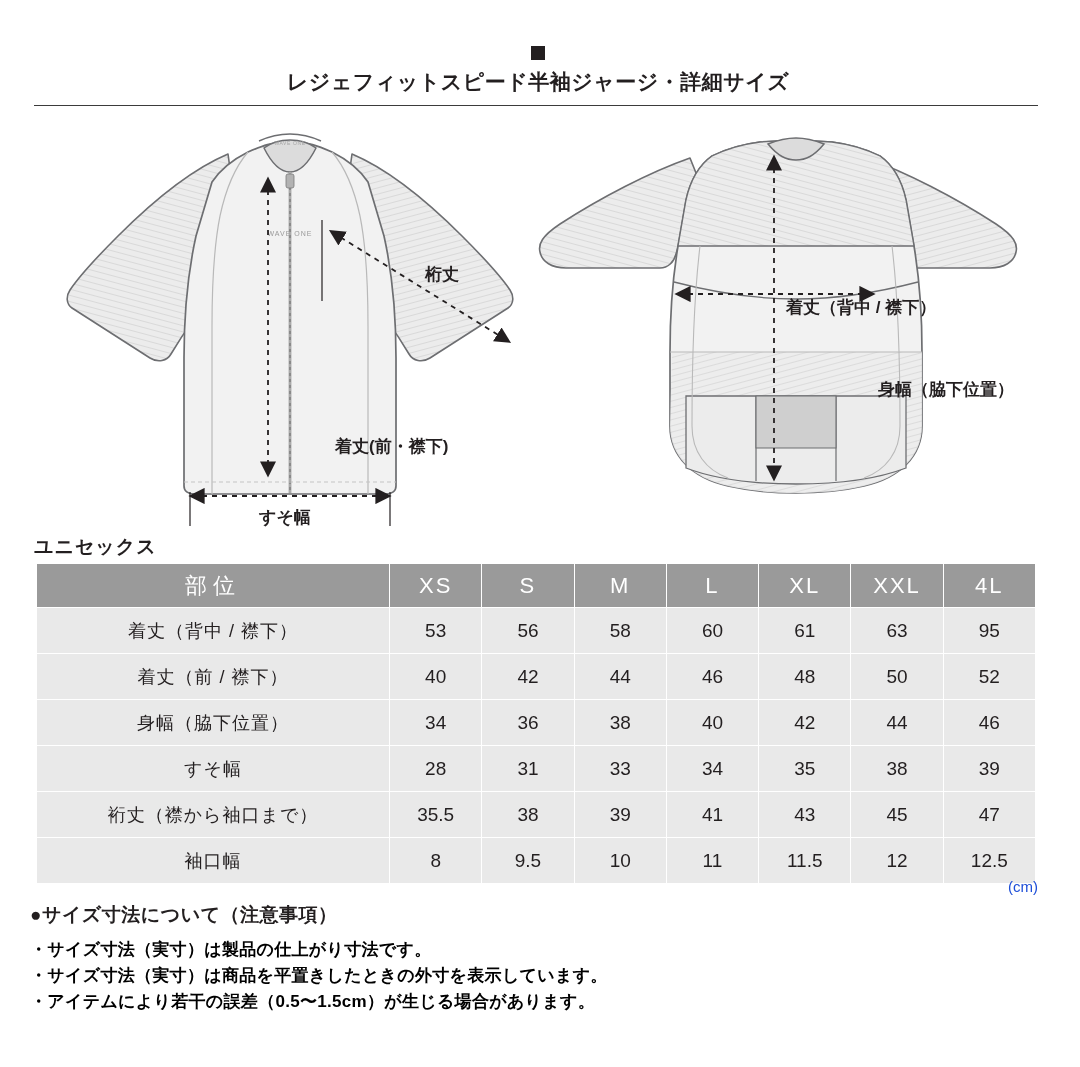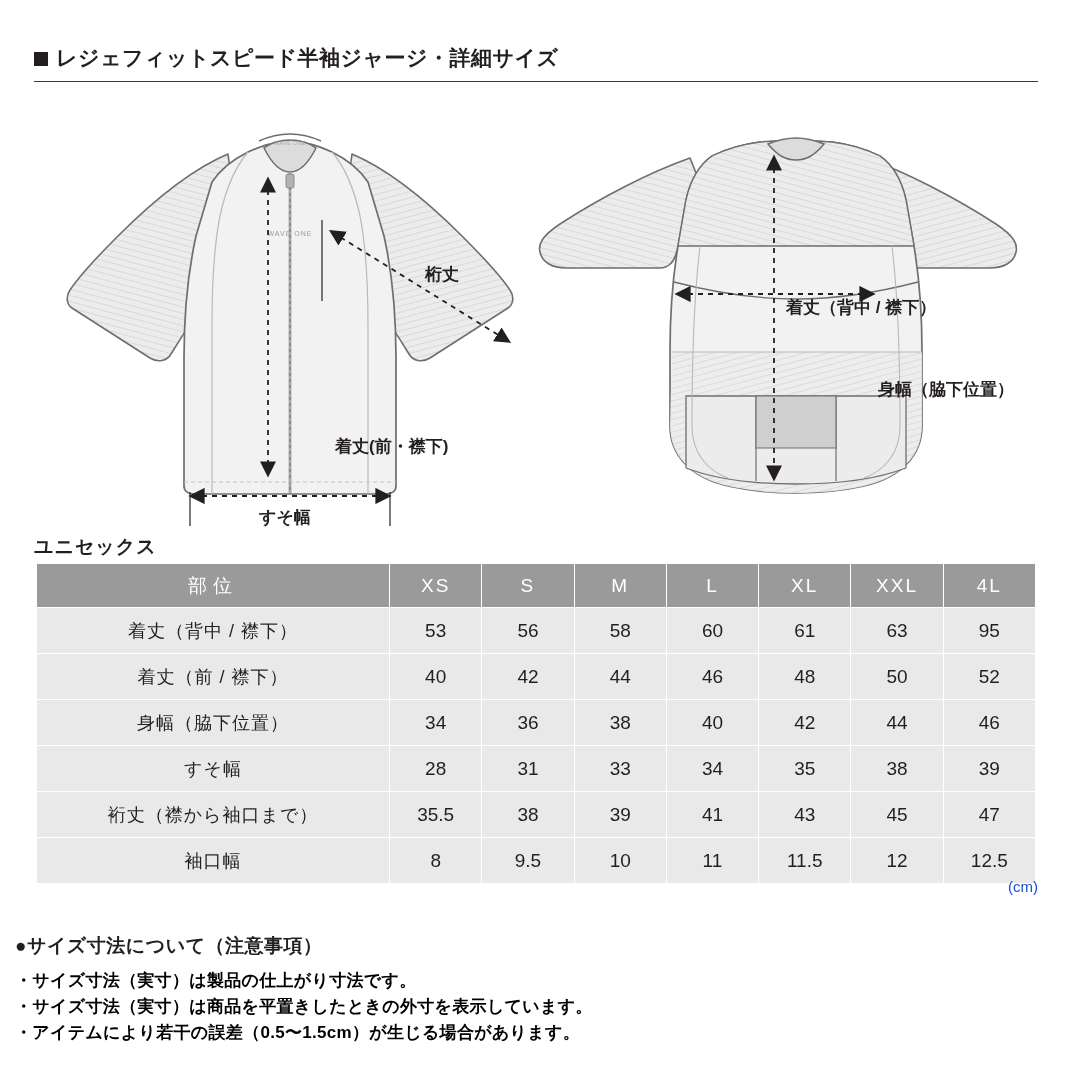--- a/index.html
+++ b/index.html
@@ -20,20 +20,21 @@
   .header {
     position: absolute;
     left: 34px;
     top: 44px;
     width: 1008px;
   }
   .header-row {
     display: flex;
     align-items: center;
     gap: 8px;
+    flex-direction: column;
   }
   .sq-bullet {
     width: 14px;
     height: 14px;
     background: #231f20;
     display: inline-block;
     flex: 0 0 auto;
     margin-top: 2px;
   }
   .header-title {
@@ -91,21 +92,21 @@
   }
   th, td {
     border: 1px solid #ffffff;
     text-align: center;
     font-weight: normal;
   }
   thead th {
     background: #9a9a9a;
     color: #ffffff;
     height: 41px;
-    font-size: 19px;
+    font-size: 22px;
     letter-spacing: 2px;
   }
   thead th.part {
     letter-spacing: 6px;
   }
   tbody td {
     background: #e9e9e9;
     height: 43px;
     font-size: 19px;
     color: #231f20;
@@ -122,24 +123,23 @@
     position: absolute;
     right: 42px;
     top: 878px;
     font-size: 15px;
     color: #1d4ed8;
   }
 
   
   .notes {
     position: absolute;
-    left: 15px;
+    left: 30px;
     top: 902px;
     width: 1020px;
-    margin-top: 31px;
   }
   .notes-title {
     font-size: 19px;
     font-weight: bold;
     letter-spacing: 0.5px;
     margin-bottom: 9px;
   }
   .note-line {
     font-size: 17px;
     line-height: 26px;

